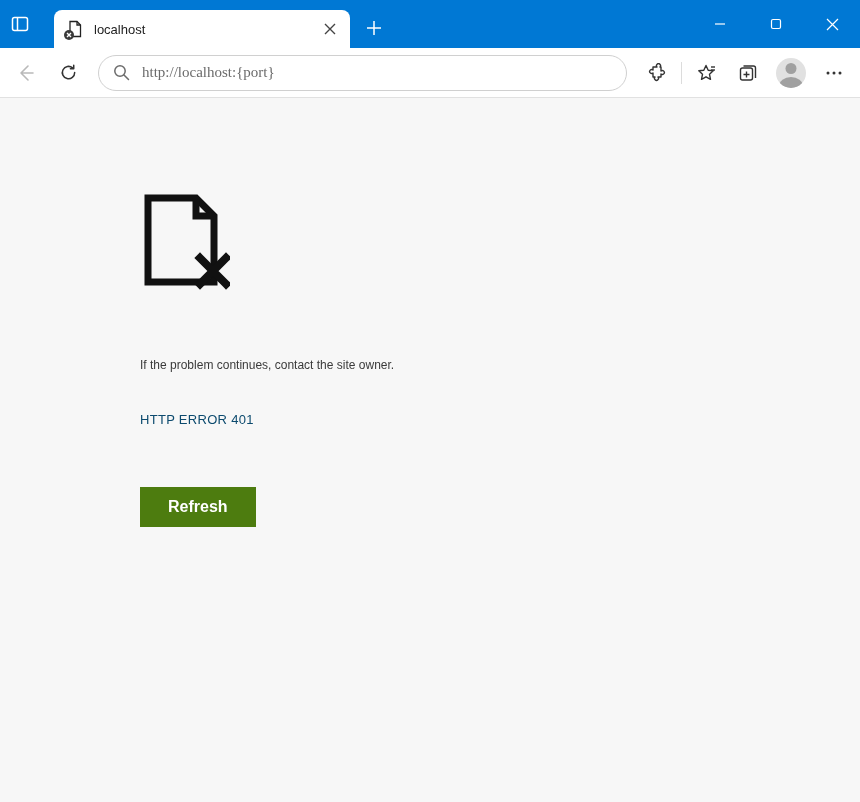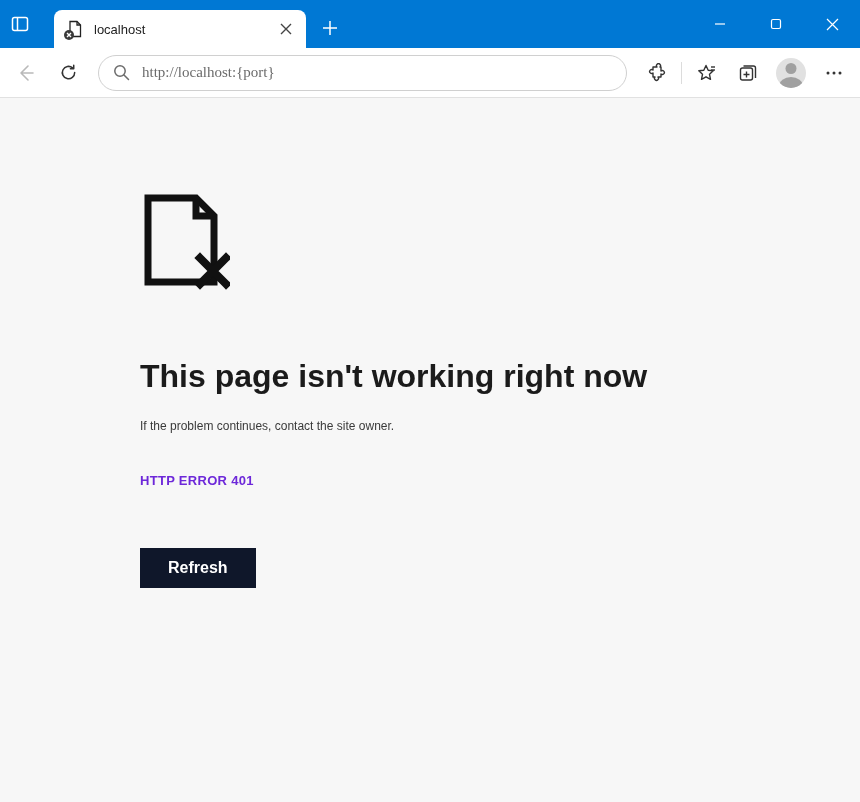--- a/index.html
+++ b/index.html
@@ -15,21 +15,21 @@
       position: relative;
     }
     .sidebar-toggle {
       width: 40px; height: 48px;
       display: flex; align-items: center; justify-content: center;
       color: #fff;
     }
     .tab {
       background: #fff;
       height: 38px;
-      width: 252px;
+      width: 296px;
       margin-left: 14px;
       border-radius: 8px 8px 0 0;
       display: flex;
       align-items: center;
       padding: 0 8px 0 12px;
       position: relative;
     }
     .tab .favicon {
       width: 18px; height: 18px;
       display: flex; align-items: center; justify-content: center;
@@ -142,27 +142,27 @@
       color: #1b1b1b;
       margin-bottom: 24px;
     }
     .error-sub {
       font-size: 12px;
       color: #3a3a3a;
       margin-bottom: 40px;
     }
     .error-code {
       font-size: 13px;
-      font-weight: 700;
+      font-weight: 400;
       letter-spacing: 0.3px;
-      color: #6d28d9;
+      color: #0c4a6e;
       margin-bottom: 60px;
     }
     .refresh-btn {
-      background: #0f172a;
+      background: #4d7c0f;
       color: #fff;
       font-size: 16px;
       font-weight: 600;
       border: 0;
       padding: 0 28px;
       height: 40px;
       cursor: pointer;
     }
   </style>
 </head>
@@ -274,17 +274,16 @@
 
 <div class="content">
   <div class="error-icon">
     <svg width="90" height="96" viewBox="0 0 90 96">
       <path d="M8 4 H56 L74 22 V88 H8 Z" fill="none" stroke="#111" stroke-width="7" stroke-linejoin="miter"></path>
       <path d="M56 4 V22 H74" fill="none" stroke="#111" stroke-width="7" stroke-linejoin="miter"></path>
       <path d="M60 64 L86 90 M86 64 L60 90" stroke="#111" stroke-width="8" stroke-linecap="square"></path>
       <path d="M60 64 L86 90 M86 64 L60 90" stroke="#f7f7f7" stroke-width="18" stroke-linecap="square" style="mix-blend-mode: destination-out; display:none"></path>
     </svg>
   </div>
-  <h1 class="error-title">This page isn't working right now</h1>
   <p class="error-sub">If the problem continues, contact the site owner.</p>
   <p class="error-code">HTTP ERROR 401</p>
   <button class="refresh-btn">Refresh</button>
 </div>
 
 </body></html>

